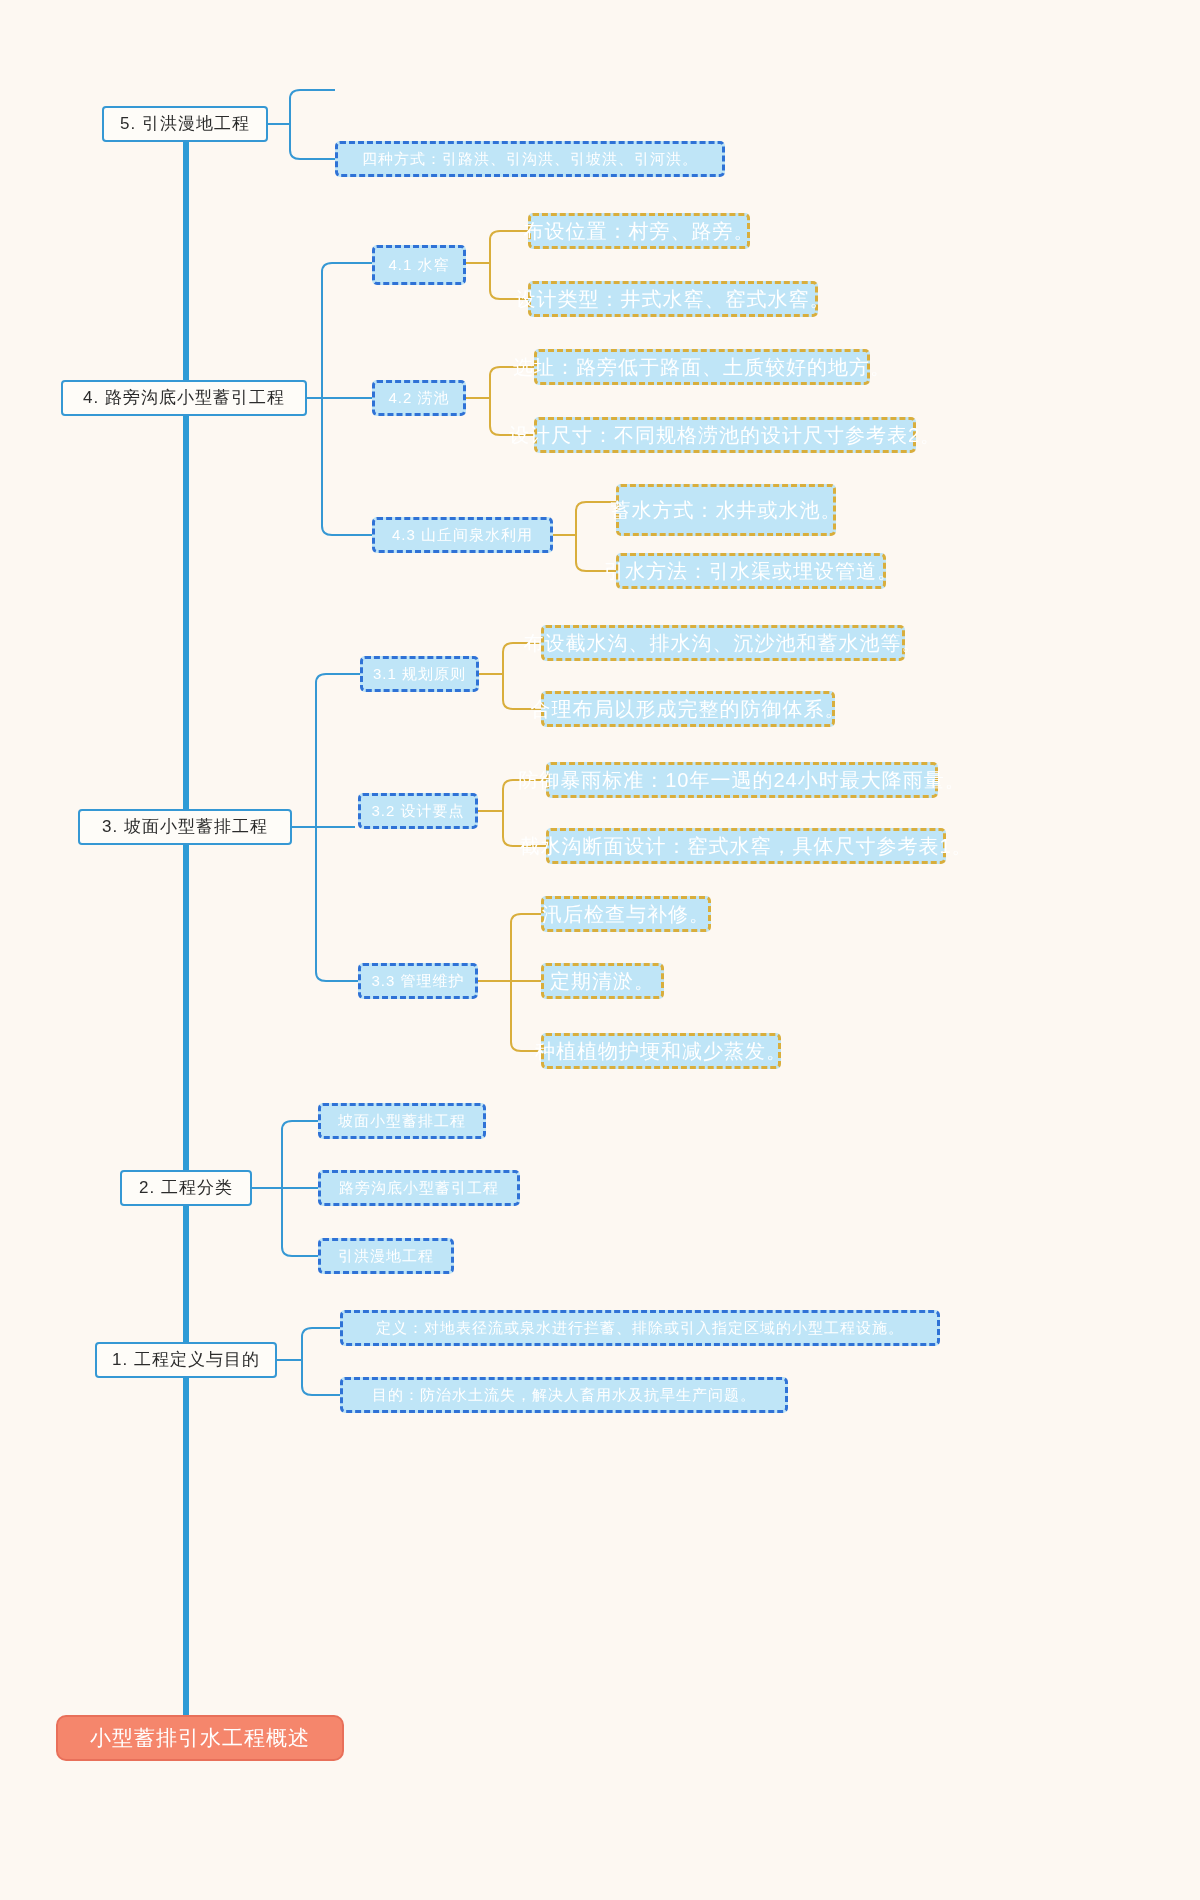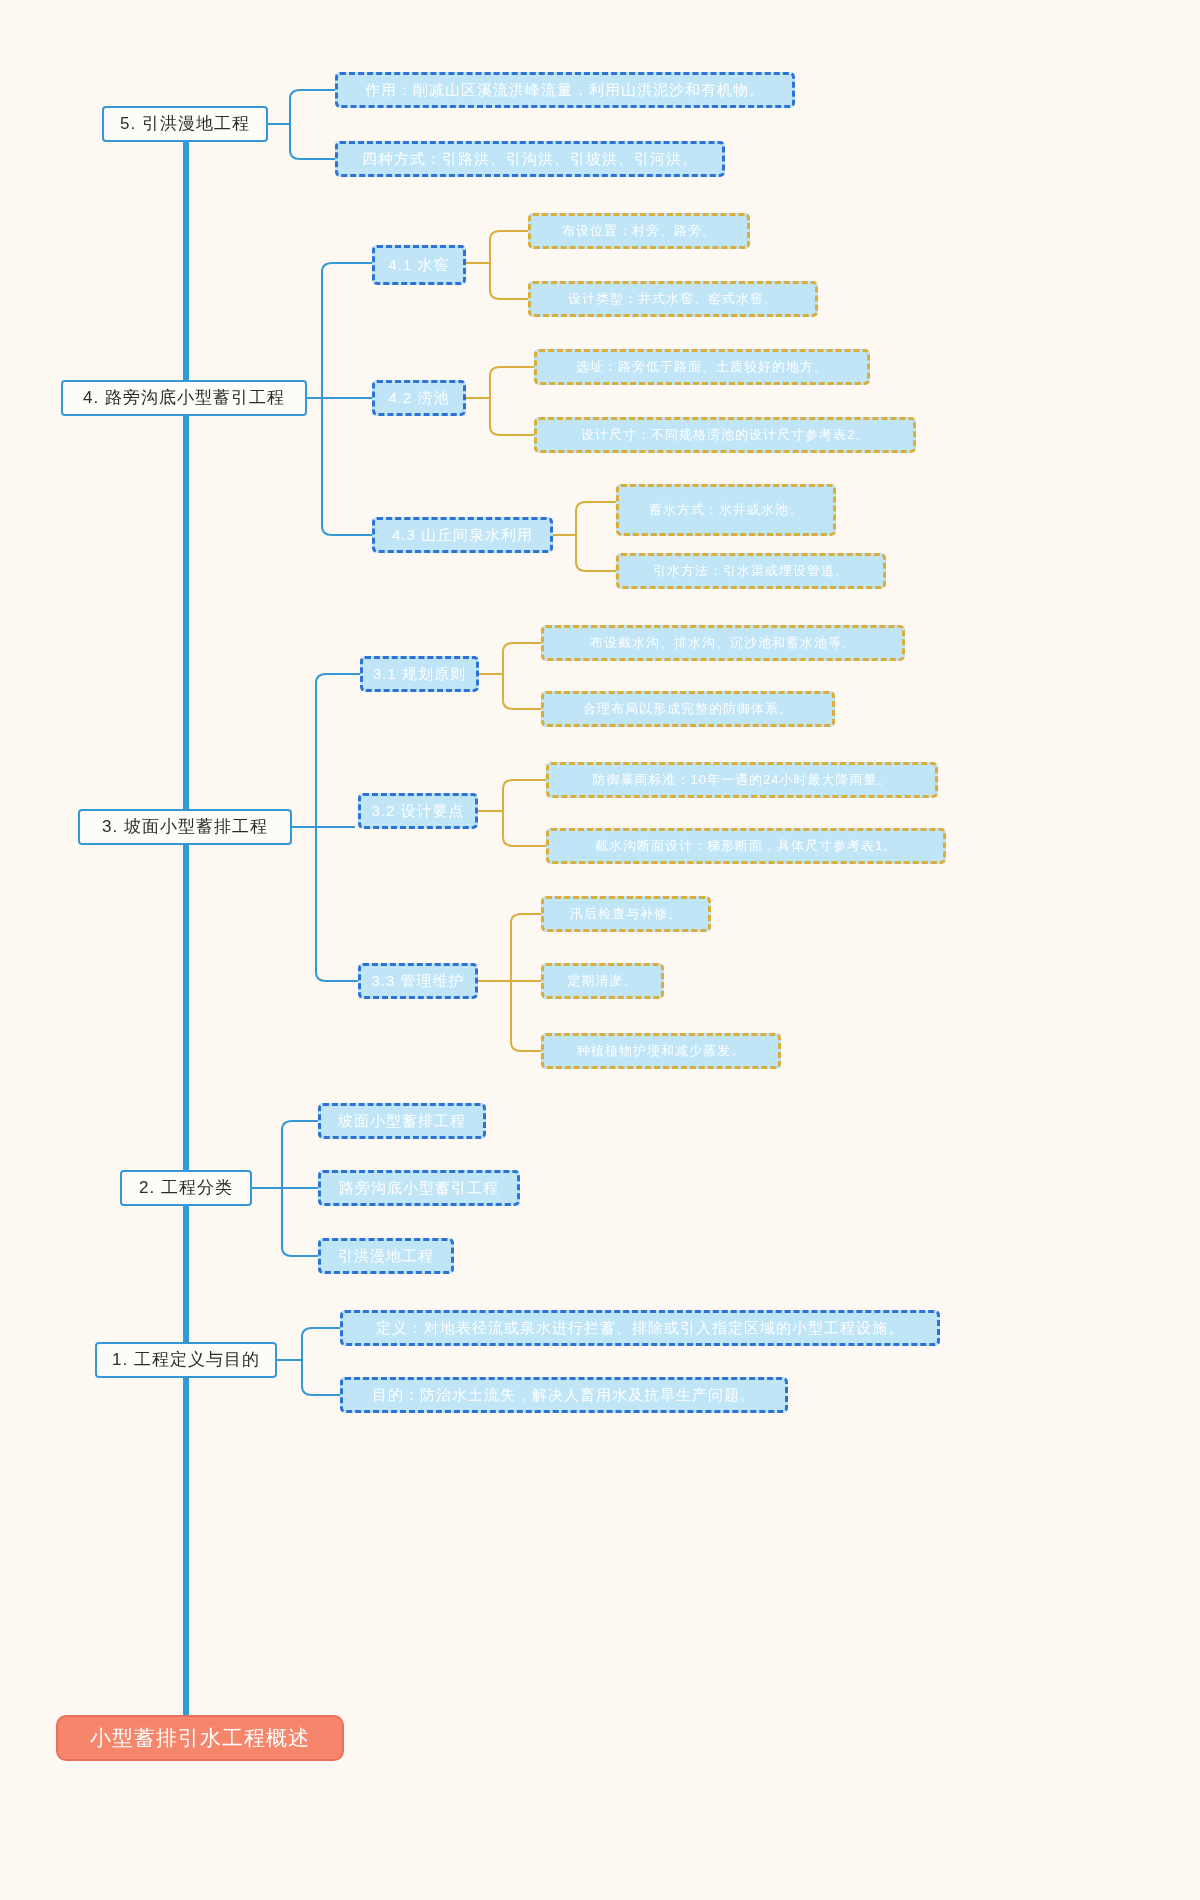--- a/index.html
+++ b/index.html
@@ -57,21 +57,21 @@
     letter-spacing:1px;
     padding:0 12px;
   }
 
   
   .lvl3 {
     background:#BFE5F7;
     border:3px dashed #D9AE3C;
     border-radius:5px;
     color:#FFFFFF;
-    font-size:13px;
+    font-size:20px;
     letter-spacing:1px;
     padding:12px 12px;
   }
 </style>
 </head>
 <body>
 
 <div id="canvas">
 
   <svg class="links" viewBox="0 0 1200 1900">
@@ -127,23 +127,20 @@
     <path d="M302,1360 L302,1386 Q302,1395 312,1395 L340,1395" stroke="#3598D4" stroke-width="2" fill="none"></path>
   </svg>
 
   <div class="node root" style="left:42px; top:1715px; width:288px; height:46px;">
     <span>小型蓄排引水工程概述</span>
   </div>
 
   <div class="node lvl1" style="left:102px; top:106px; width:166px; height:36px;">
     <span>5. 引洪漫地工程</span>
   </div>
-  <div class="node lvl2" style="left:335px; top:72px; width:460px; height:36px;">
-    <span>作用：削减山区溪流洪峰流量，利用山洪泥沙和有机物。</span>
-  </div>
   <div class="node lvl2" style="left:335px; top:141px; width:390px; height:36px;">
     <span>四种方式：引路洪、引沟洪、引坡洪、引河洪。</span>
   </div>
 
   <div class="node lvl1" style="left:61px; top:380px; width:246px; height:36px;">
     <span>4. 路旁沟底小型蓄引工程</span>
   </div>
 
   <div class="node lvl2" style="left:372px; top:245px; width:94px; height:40px;">
     <span>4.1 水窖</span>
@@ -189,21 +186,21 @@
     <span>合理布局以形成完整的防御体系。</span>
   </div>
 
   <div class="node lvl2" style="left:358px; top:793px; width:120px; height:36px;">
     <span>3.2 设计要点</span>
   </div>
   <div class="node lvl3" style="left:546px; top:762px; width:392px; height:36px;">
     <span>防御暴雨标准：10年一遇的24小时最大降雨量。</span>
   </div>
   <div class="node lvl3" style="left:546px; top:828px; width:400px; height:36px;">
-    <span>截水沟断面设计：梯形断面，具体尺寸参考表1。</span>
+    <span>截水沟断面设计：窑式水窖，具体尺寸参考表1。</span>
   </div>
 
   <div class="node lvl2" style="left:358px; top:963px; width:120px; height:36px;">
     <span>3.3 管理维护</span>
   </div>
   <div class="node lvl3" style="left:541px; top:896px; width:170px; height:36px;">
     <span>汛后检查与补修。</span>
   </div>
   <div class="node lvl3" style="left:541px; top:963px; width:123px; height:36px;align-items:center;">
     <span>定期清淤。</span>

